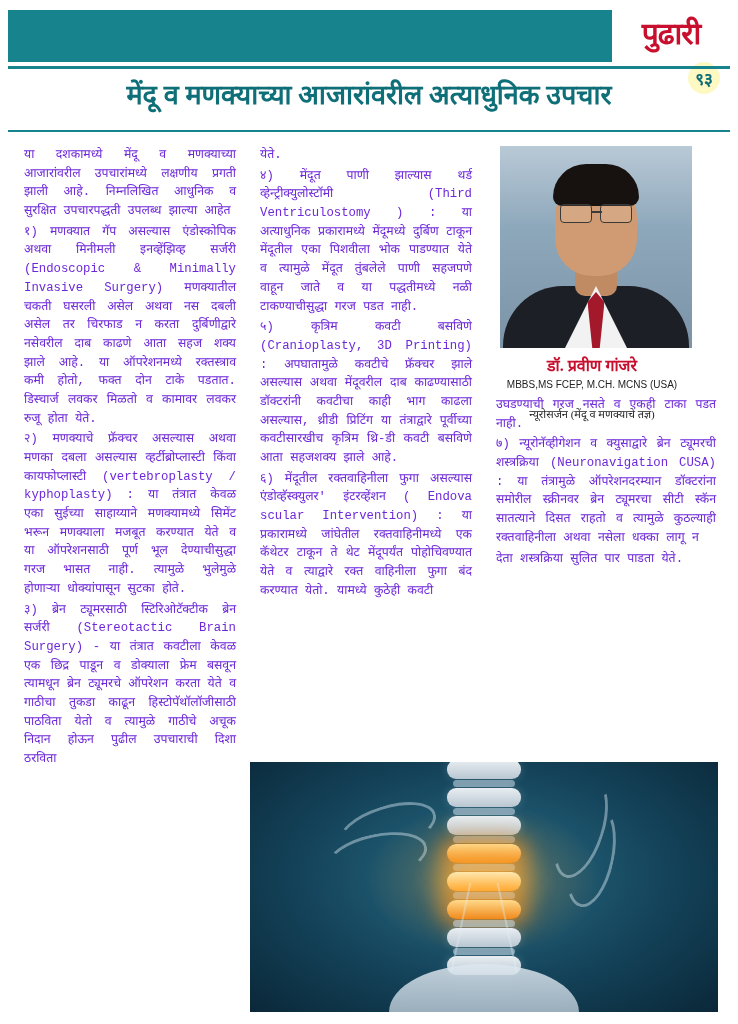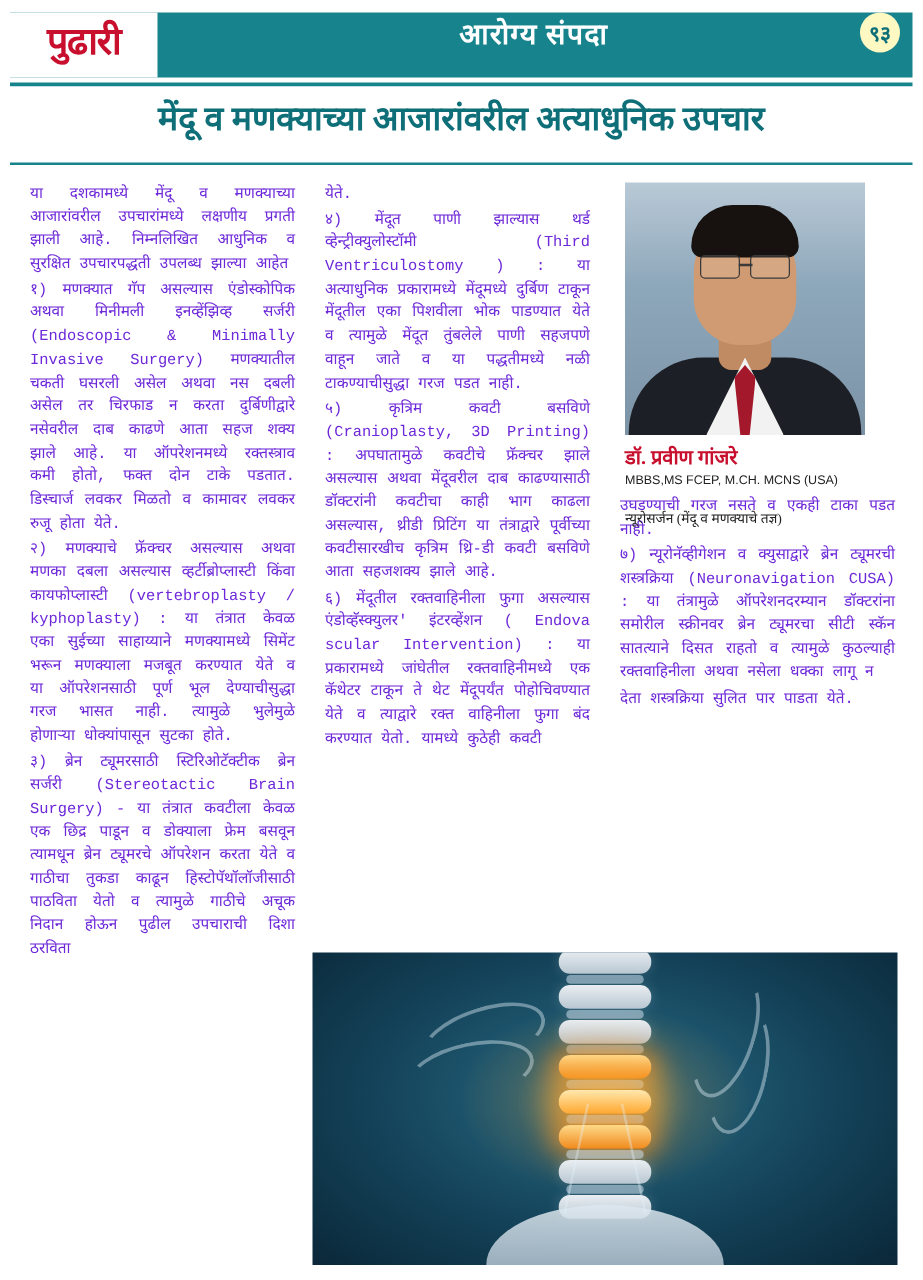--- a/index.html
+++ b/index.html
@@ -25,21 +25,22 @@
 
   
   .masthead {
     position: absolute;
     left: 8px;
     top: 10px;
     right: 8px;
     height: 52px;
     background: #17838c;
     display: flex;
-    align-items: flex-start;
+    align-items: flex-end;
+    flex-direction: column;
   }
   .logo-box {
     width: 118px;
     height: 52px;
     background: #ffffff;
     display: flex;
     align-items: center;
     justify-content: center;
     flex: 0 0 auto;
   }
@@ -150,20 +151,21 @@
   .col3 { left: 472px; width: 220px; }
 
   .col p { margin: 0 0 2px 0; }
 
   
   .doctor-card {
     position: absolute;
     left: 500px;
     top: 146px;
     width: 184px;
+    text-align: center;
   }
   .doctor-photo {
     width: 192px;
     height: 202px;
     background: linear-gradient(180deg, #b9c9d6 0%, #8ea8bb 40%, #7c93a6 100%);
     position: relative;
     overflow: hidden;
   }
   
   .dp-shoulders {
@@ -366,21 +368,20 @@
 </style>
 </head>
 <body>
 
 <div class="page">
 
   <div class="masthead">
     <div class="logo-box">
       <span class="logo-text">पुढारी</span>
     </div>
-    <div class="masthead-center">आरोग्य संपदा</div>
     <div class="masthead-right">
       <div class="page-num">९३</div>
     </div>
   </div>
   <div class="header-rule"></div>
 
   <div class="headline">मेंदू व मणक्याच्या आजारांवरील अत्याधुनिक उपचार</div>
   <div class="headline-rule"></div>
 
   <div class="cols">

